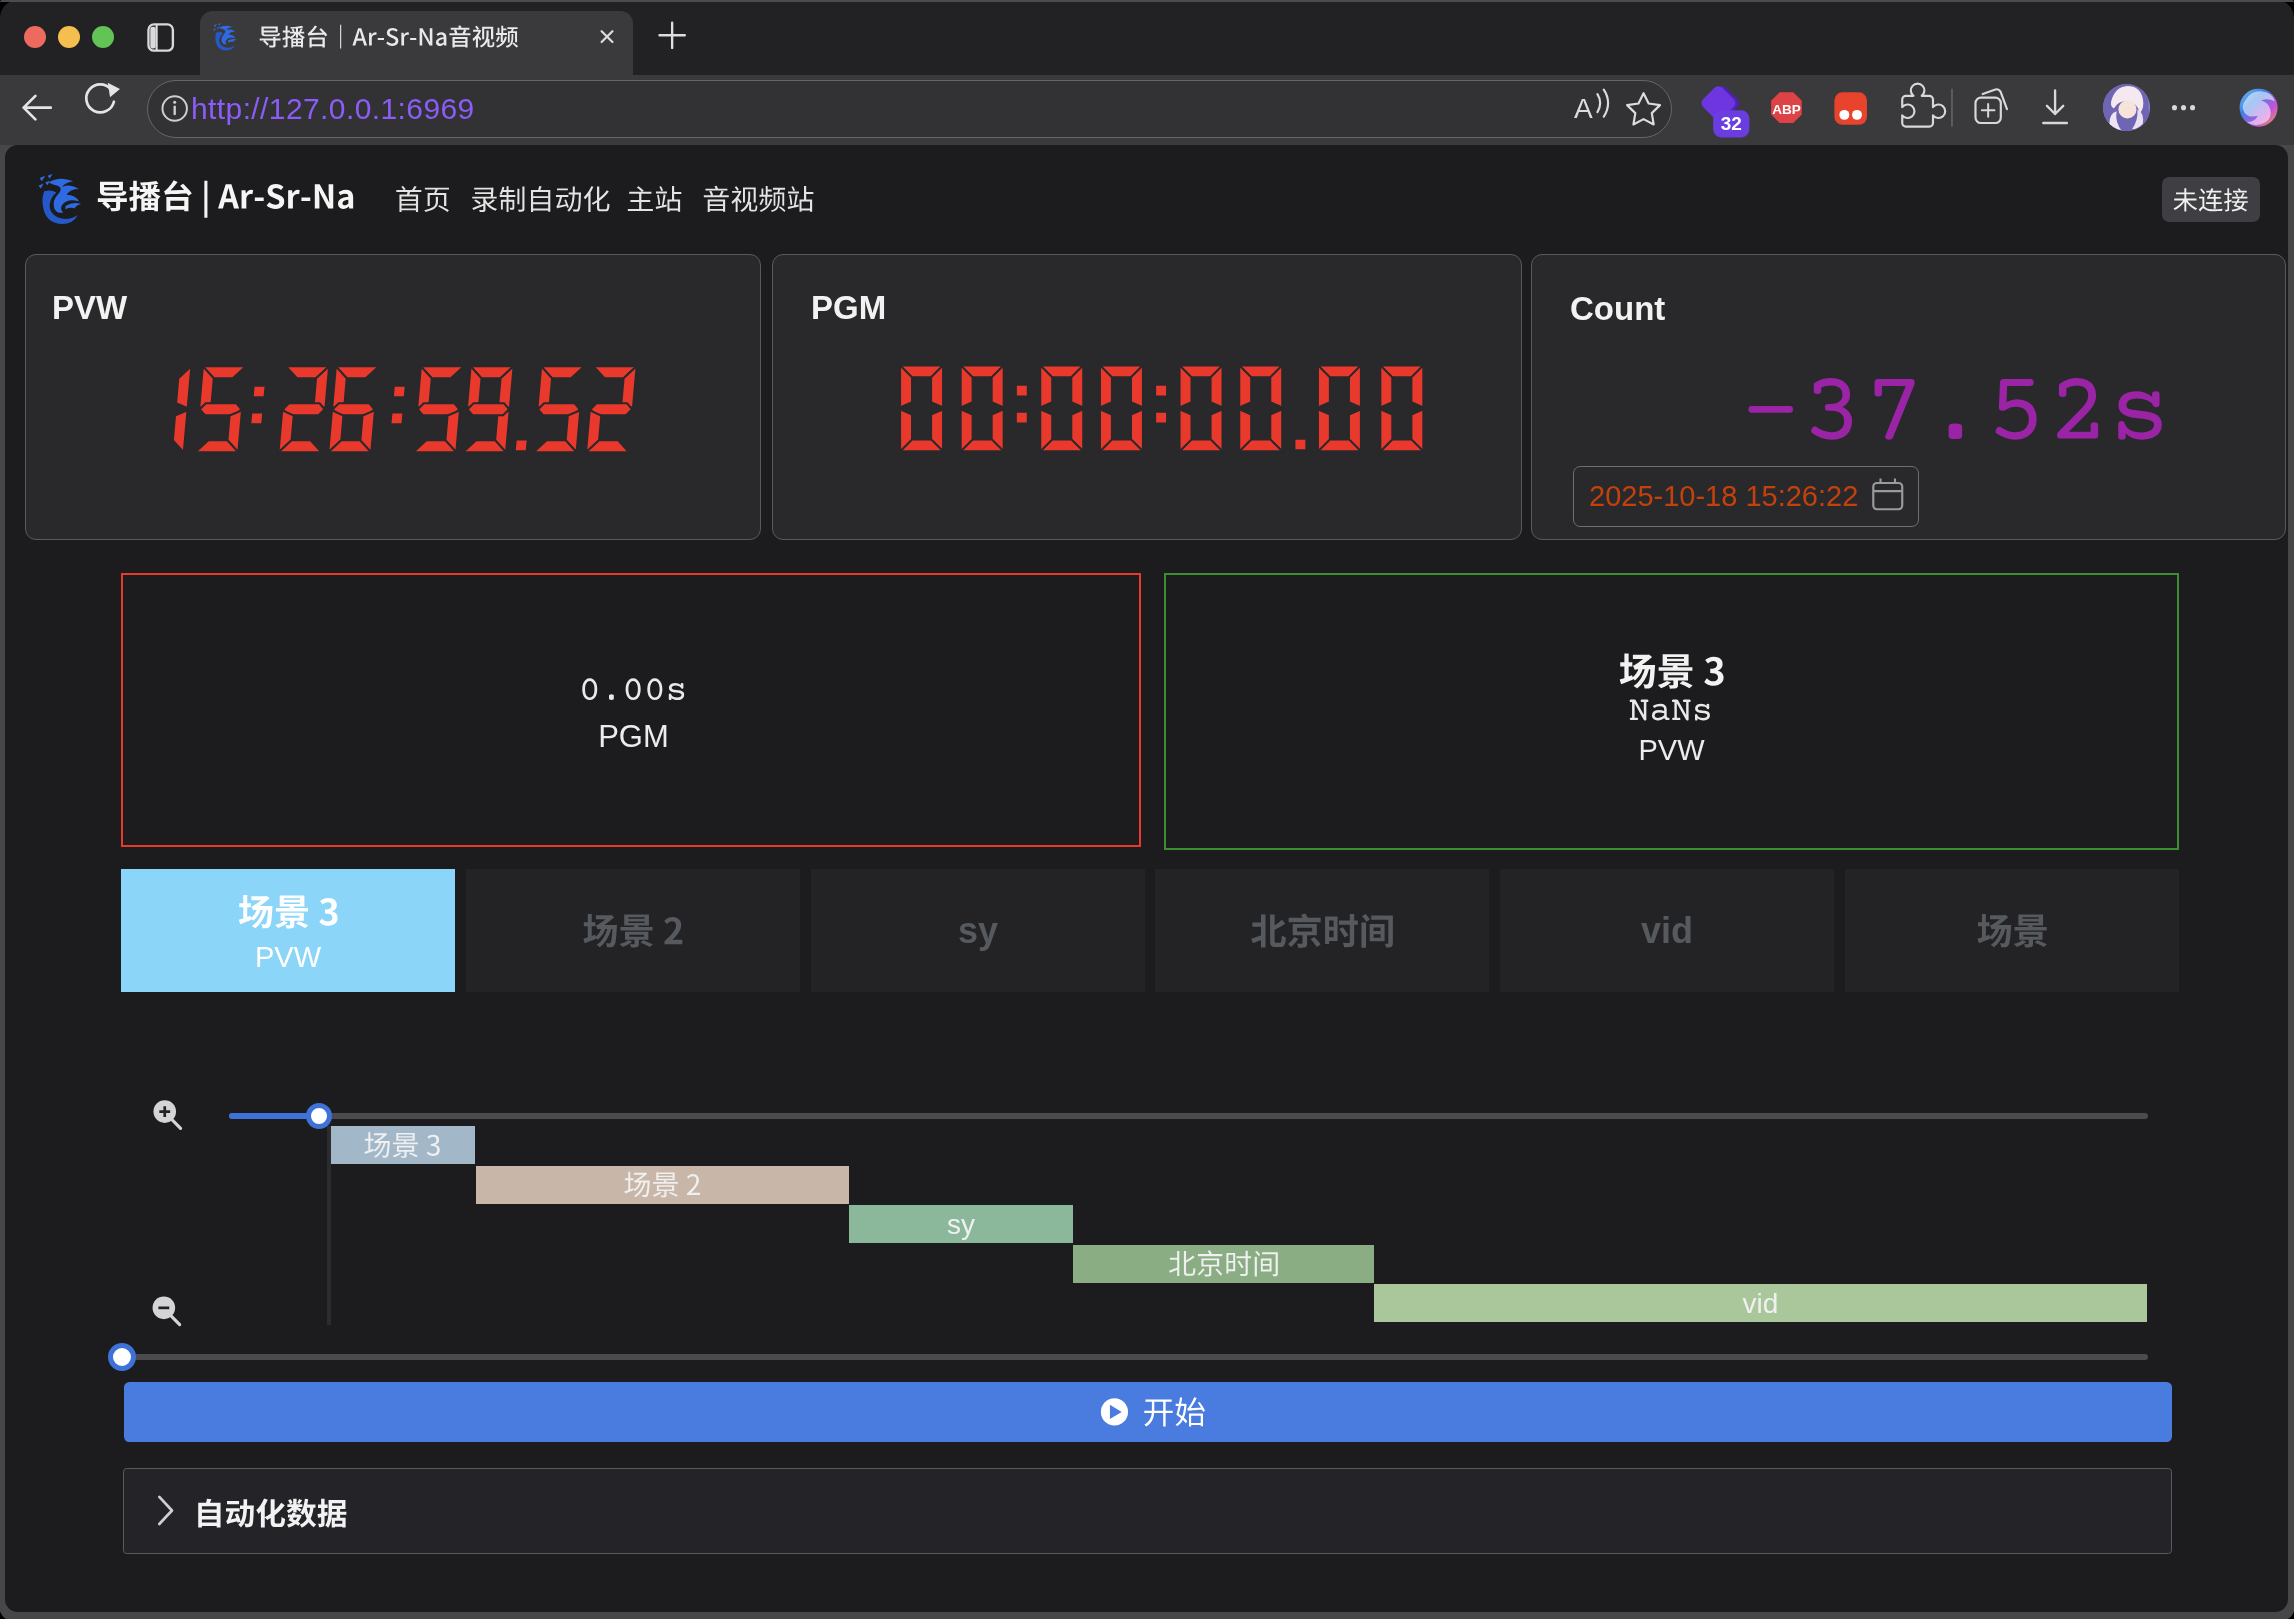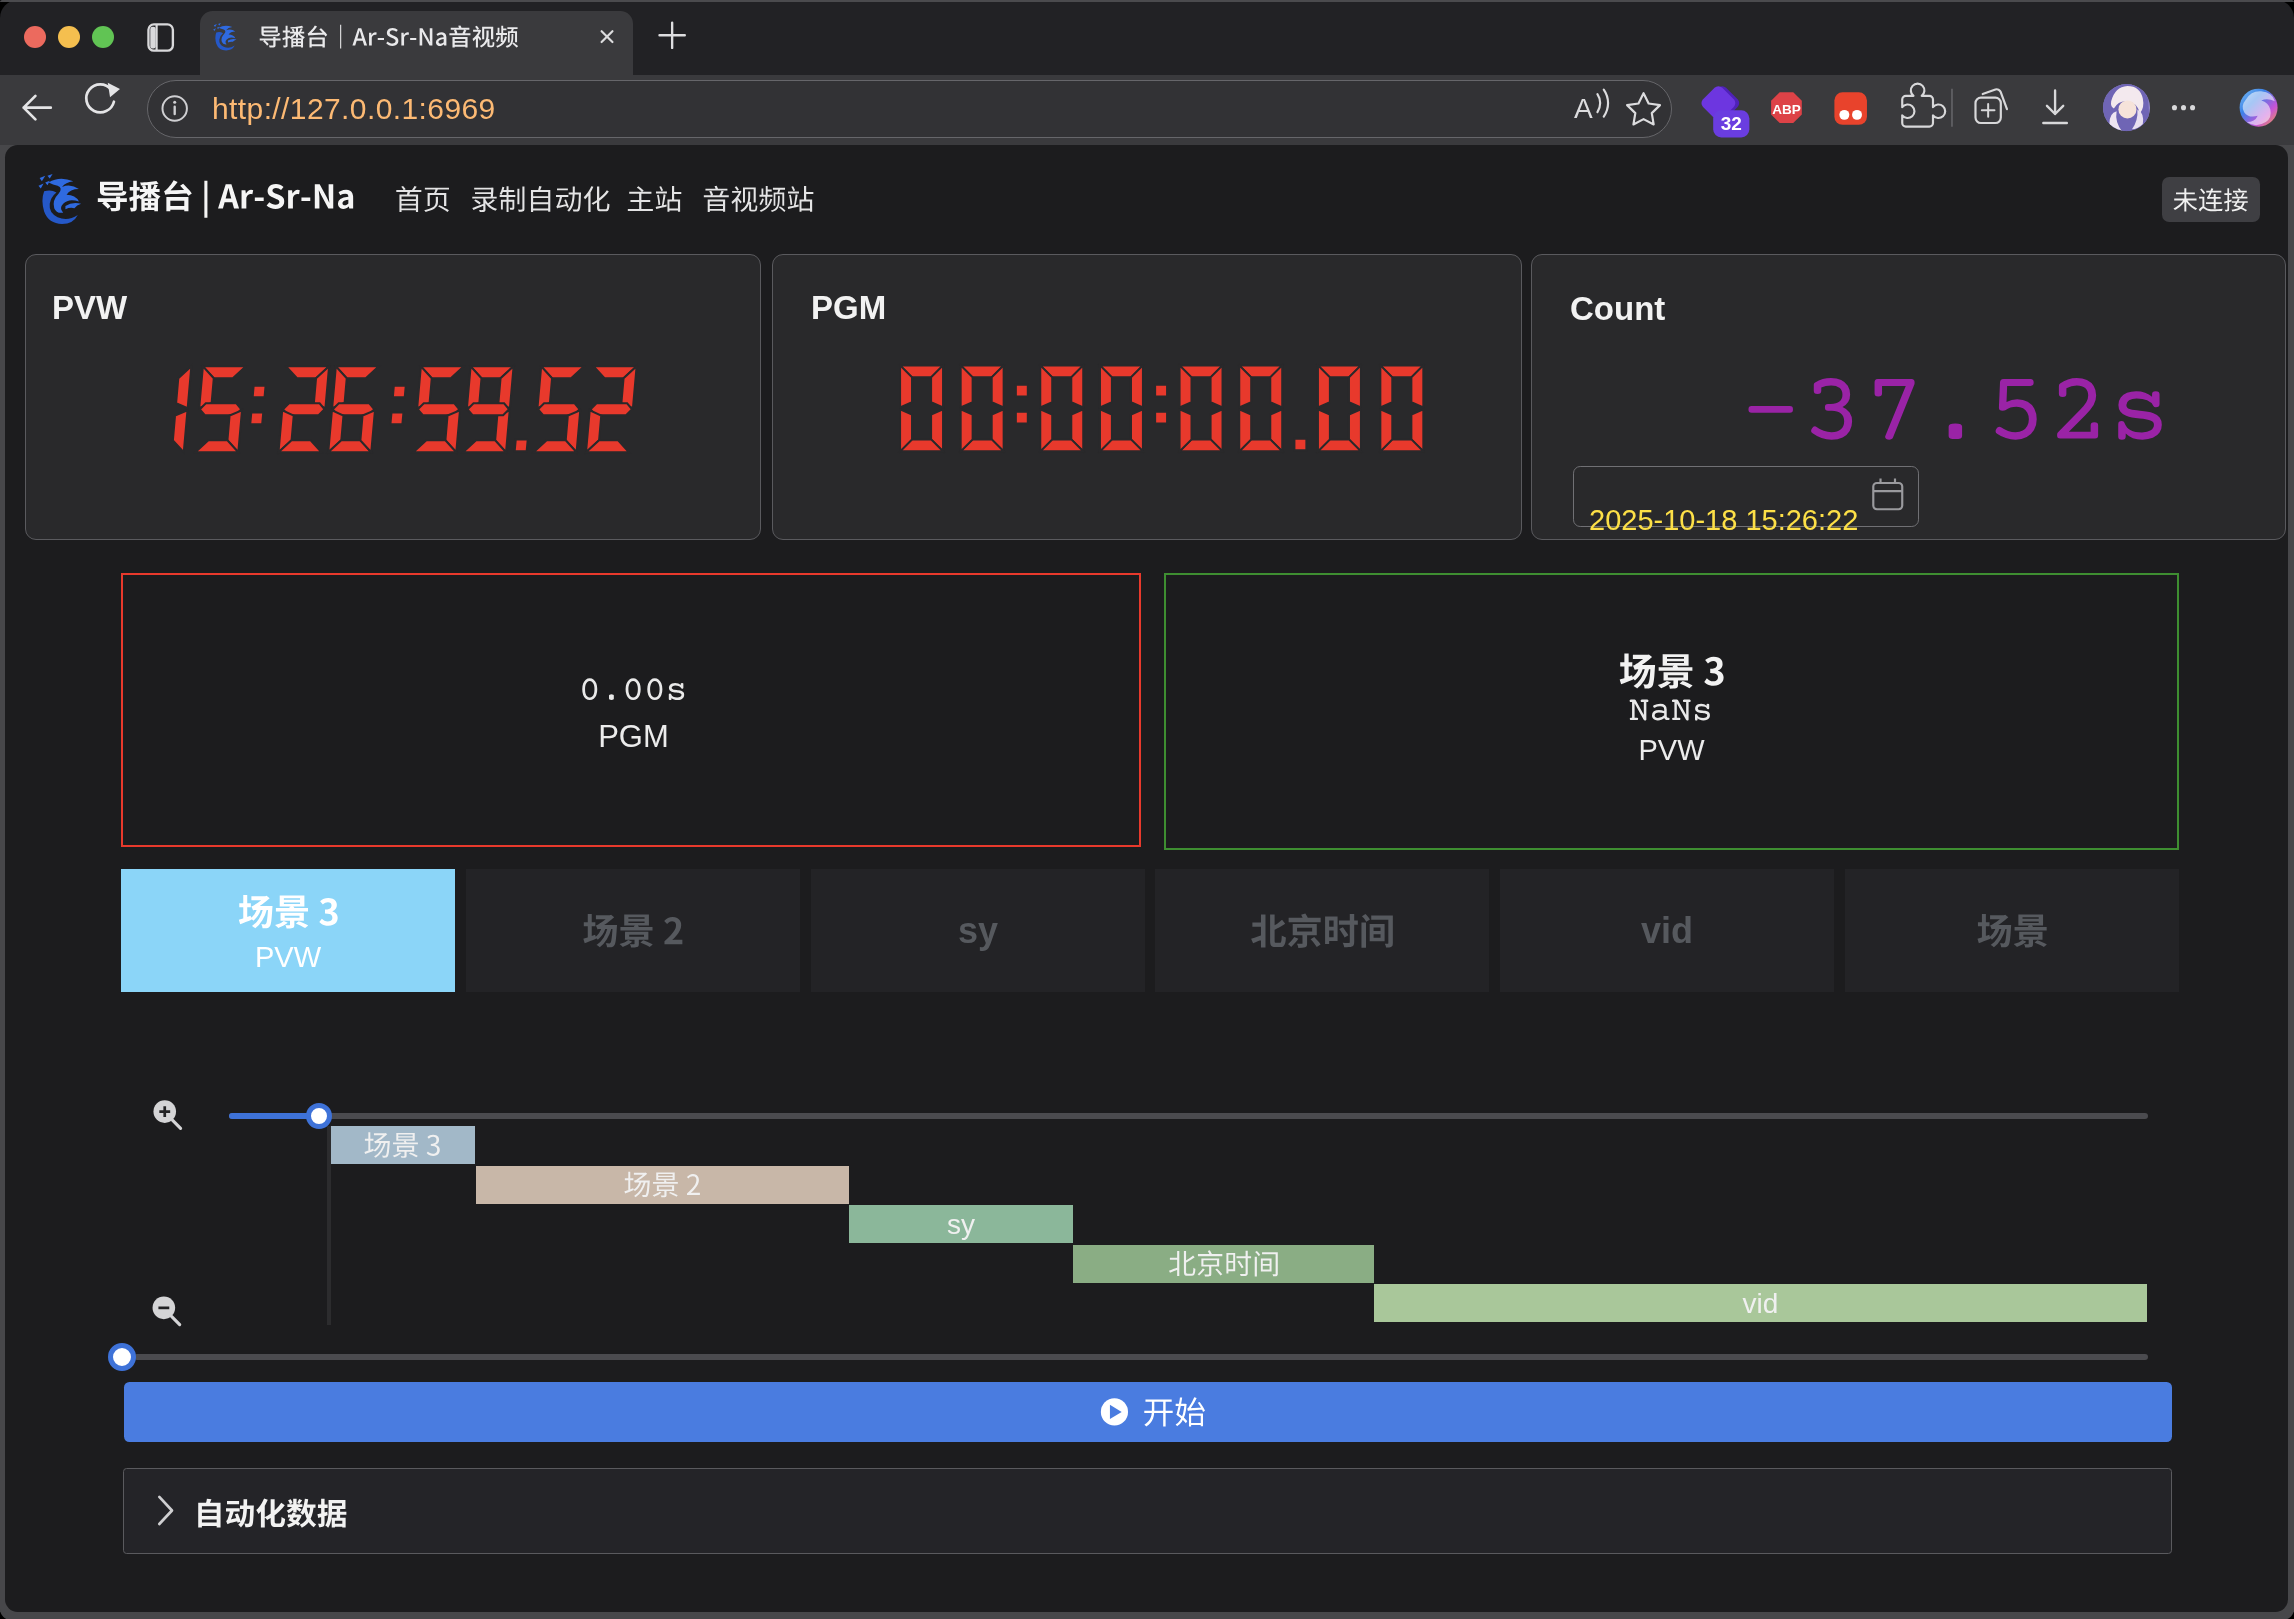--- a/index.html
+++ b/index.html
@@ -6,31 +6,31 @@
 </style></head><body>
 <div class="abs" style="left:0;top:0;width:2294px;height:1619px;background:#222225;border-radius:18px 18px 11px 11px"></div>
 <div class="abs" style="left:0;top:0;width:2294px;height:1.8px;background:#4b4b4e;border-radius:18px 18px 0 0"></div>
 <div class="abs" style="left:0;top:75px;width:2294px;height:1537px;background:#3a3a3d"></div>
 <div class="abs" style="left:0;top:145px;width:2294px;height:1475px;background:#47474a;border-radius:0 0 11px 11px"></div>
 <div class="abs" style="left:23.5px;top:26px;width:22px;height:22px;border-radius:50%;background:#ec6a5e"></div>
 <div class="abs" style="left:58px;top:26px;width:22px;height:22px;border-radius:50%;background:#f5bf4f"></div>
 <div class="abs" style="left:92px;top:26px;width:22px;height:22px;border-radius:50%;background:#61c454"></div>
 <div class="abs" style="left:200px;top:11px;width:433px;height:64px;background:#3a3a3d;border-radius:12.7px 12.7px 0 0"></div>
 <div class="abs" style="left:147px;top:80px;width:1525px;height:58px;background:#323235;border:1.8px solid #66666a;border-radius:29px;box-sizing:border-box"></div>
-<div class="abs" style="left:212px;top:92px;font:30px/33px 'Liberation Sans',sans-serif;color:#fdba74;letter-spacing:0.4px">http://127.0.0.1:6969</div>
+<div class="abs" style="left:191px;top:92px;font:30px/33px 'Liberation Sans',sans-serif;color:#8b5cf6;letter-spacing:0.4px">http://127.0.0.1:6969</div>
 <div class="abs" style="left:5.4px;top:145px;width:2283px;height:1467px;background:#1c1c1e;border-radius:12.7px"></div>
 <div class="abs" style="left:2162px;top:177px;width:98px;height:45px;background:#3f3f43;border-radius:7.2px"></div>
 <div class="abs" style="left:25px;top:254px;width:736px;height:286px;background:#29292b;border:1.8px solid #5a5a5e;border-radius:11px;box-sizing:border-box"></div>
 <div class="abs" style="left:772px;top:254px;width:750px;height:286px;background:#29292b;border:1.8px solid #5a5a5e;border-radius:11px;box-sizing:border-box"></div>
 <div class="abs" style="left:1531px;top:254px;width:755px;height:286px;background:#29292b;border:1.8px solid #5a5a5e;border-radius:11px;box-sizing:border-box"></div>
 <div class="abs lbl" style="left:52px;top:291px">PVW</div>
 <div class="abs lbl" style="left:811px;top:291px">PGM</div>
 <div class="abs lbl" style="left:1570px;top:292px">Count</div>
 <div class="abs" style="left:1573px;top:466px;width:346px;height:61px;border:1.8px solid #707074;border-radius:7.2px;box-sizing:border-box"></div>
-<div class="abs" style="left:1589px;top:504px;font:29px/33px 'Liberation Sans',sans-serif;color:#fde047">2025-10-18 15:26:22</div>
+<div class="abs" style="left:1589px;top:480px;font:29px/33px 'Liberation Sans',sans-serif;color:#c2410c">2025-10-18 15:26:22</div>
 <div class="abs" style="left:121px;top:573px;width:1020px;height:274px;border:2.7px solid #e8392c;box-sizing:border-box"></div>
 <div class="abs" style="left:1164px;top:573px;width:1015px;height:277px;border:2.7px solid #3e8e31;box-sizing:border-box"></div>
 <div class="abs" style="left:574px;top:721px;width:119px;text-align:center;font:31px/31px 'Liberation Sans',sans-serif;color:#ececec">PGM</div>
 <div class="abs" style="left:1612px;top:735px;width:119px;text-align:center;font:29px/31px 'Liberation Sans',sans-serif;color:#ececec">PVW</div>
 <div class="abs" style="left:121px;top:869px;width:334px;height:123px;background:#8bd5f8"></div>
 <div class="abs" style="left:466px;top:869px;width:334px;height:123px;background:#232326"></div>
 <div class="abs" style="left:811px;top:869px;width:334px;height:123px;background:#232326"></div>
 <div class="abs" style="left:1155px;top:869px;width:334px;height:123px;background:#232326"></div>
 <div class="abs" style="left:1500px;top:869px;width:334px;height:123px;background:#232326"></div>
 <div class="abs" style="left:1845px;top:869px;width:334px;height:123px;background:#232326"></div>

